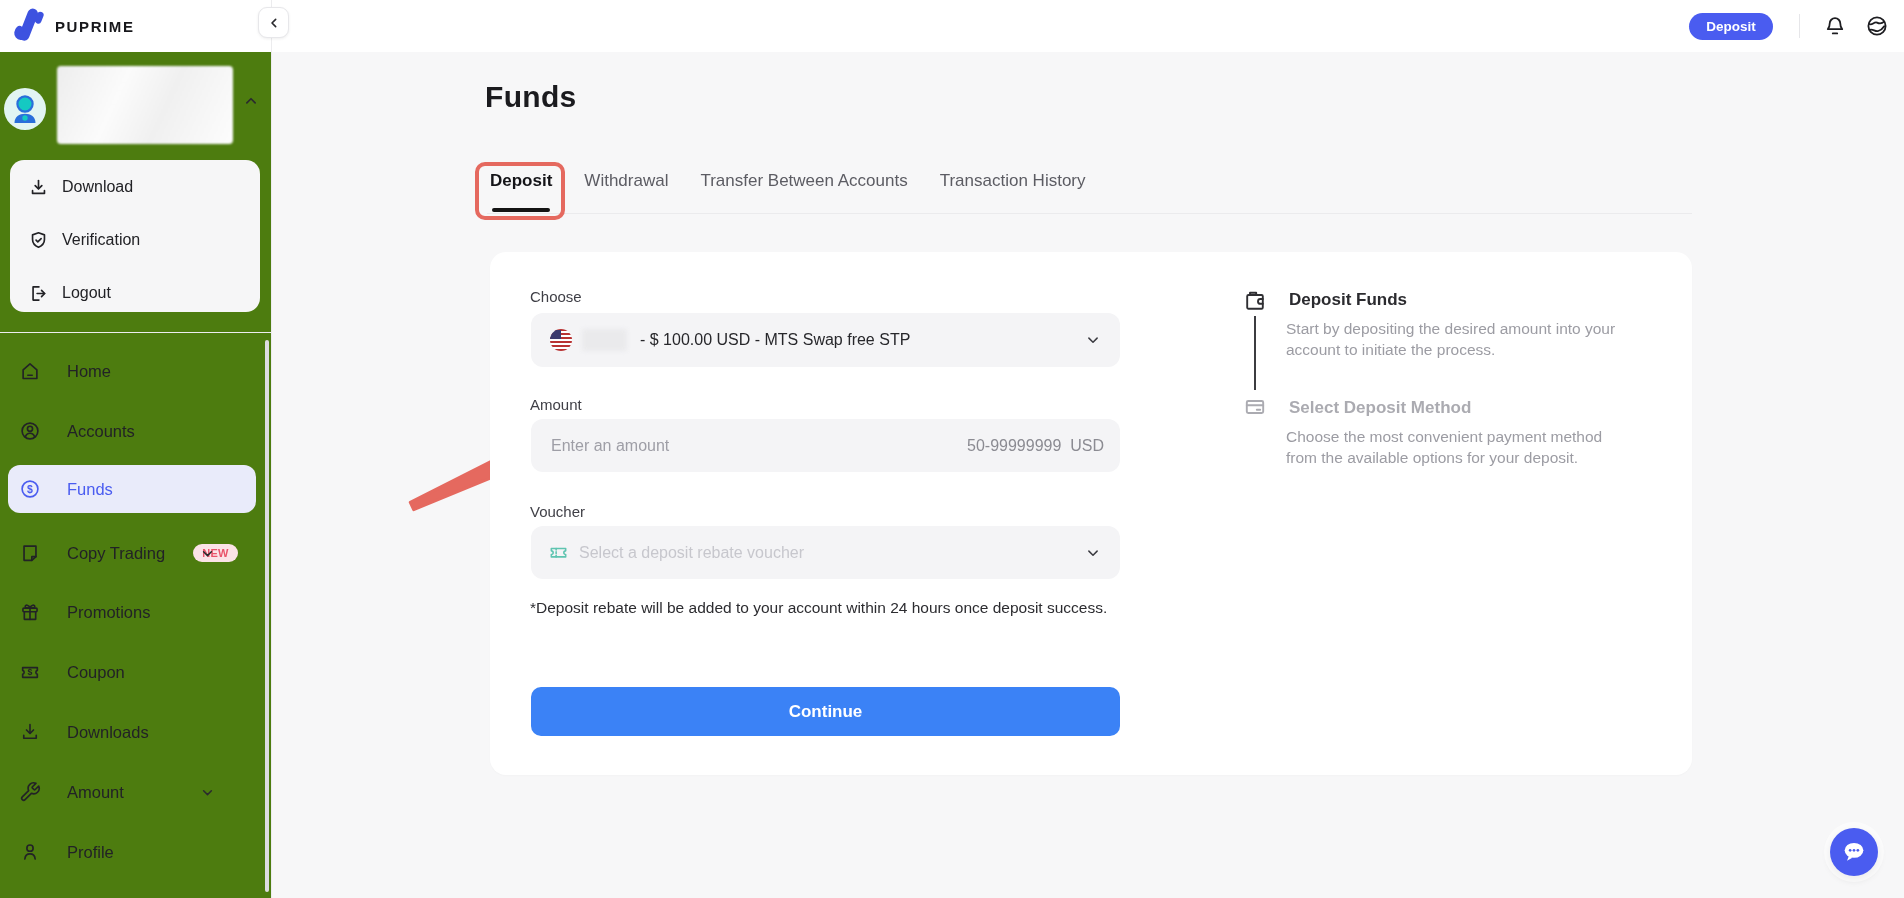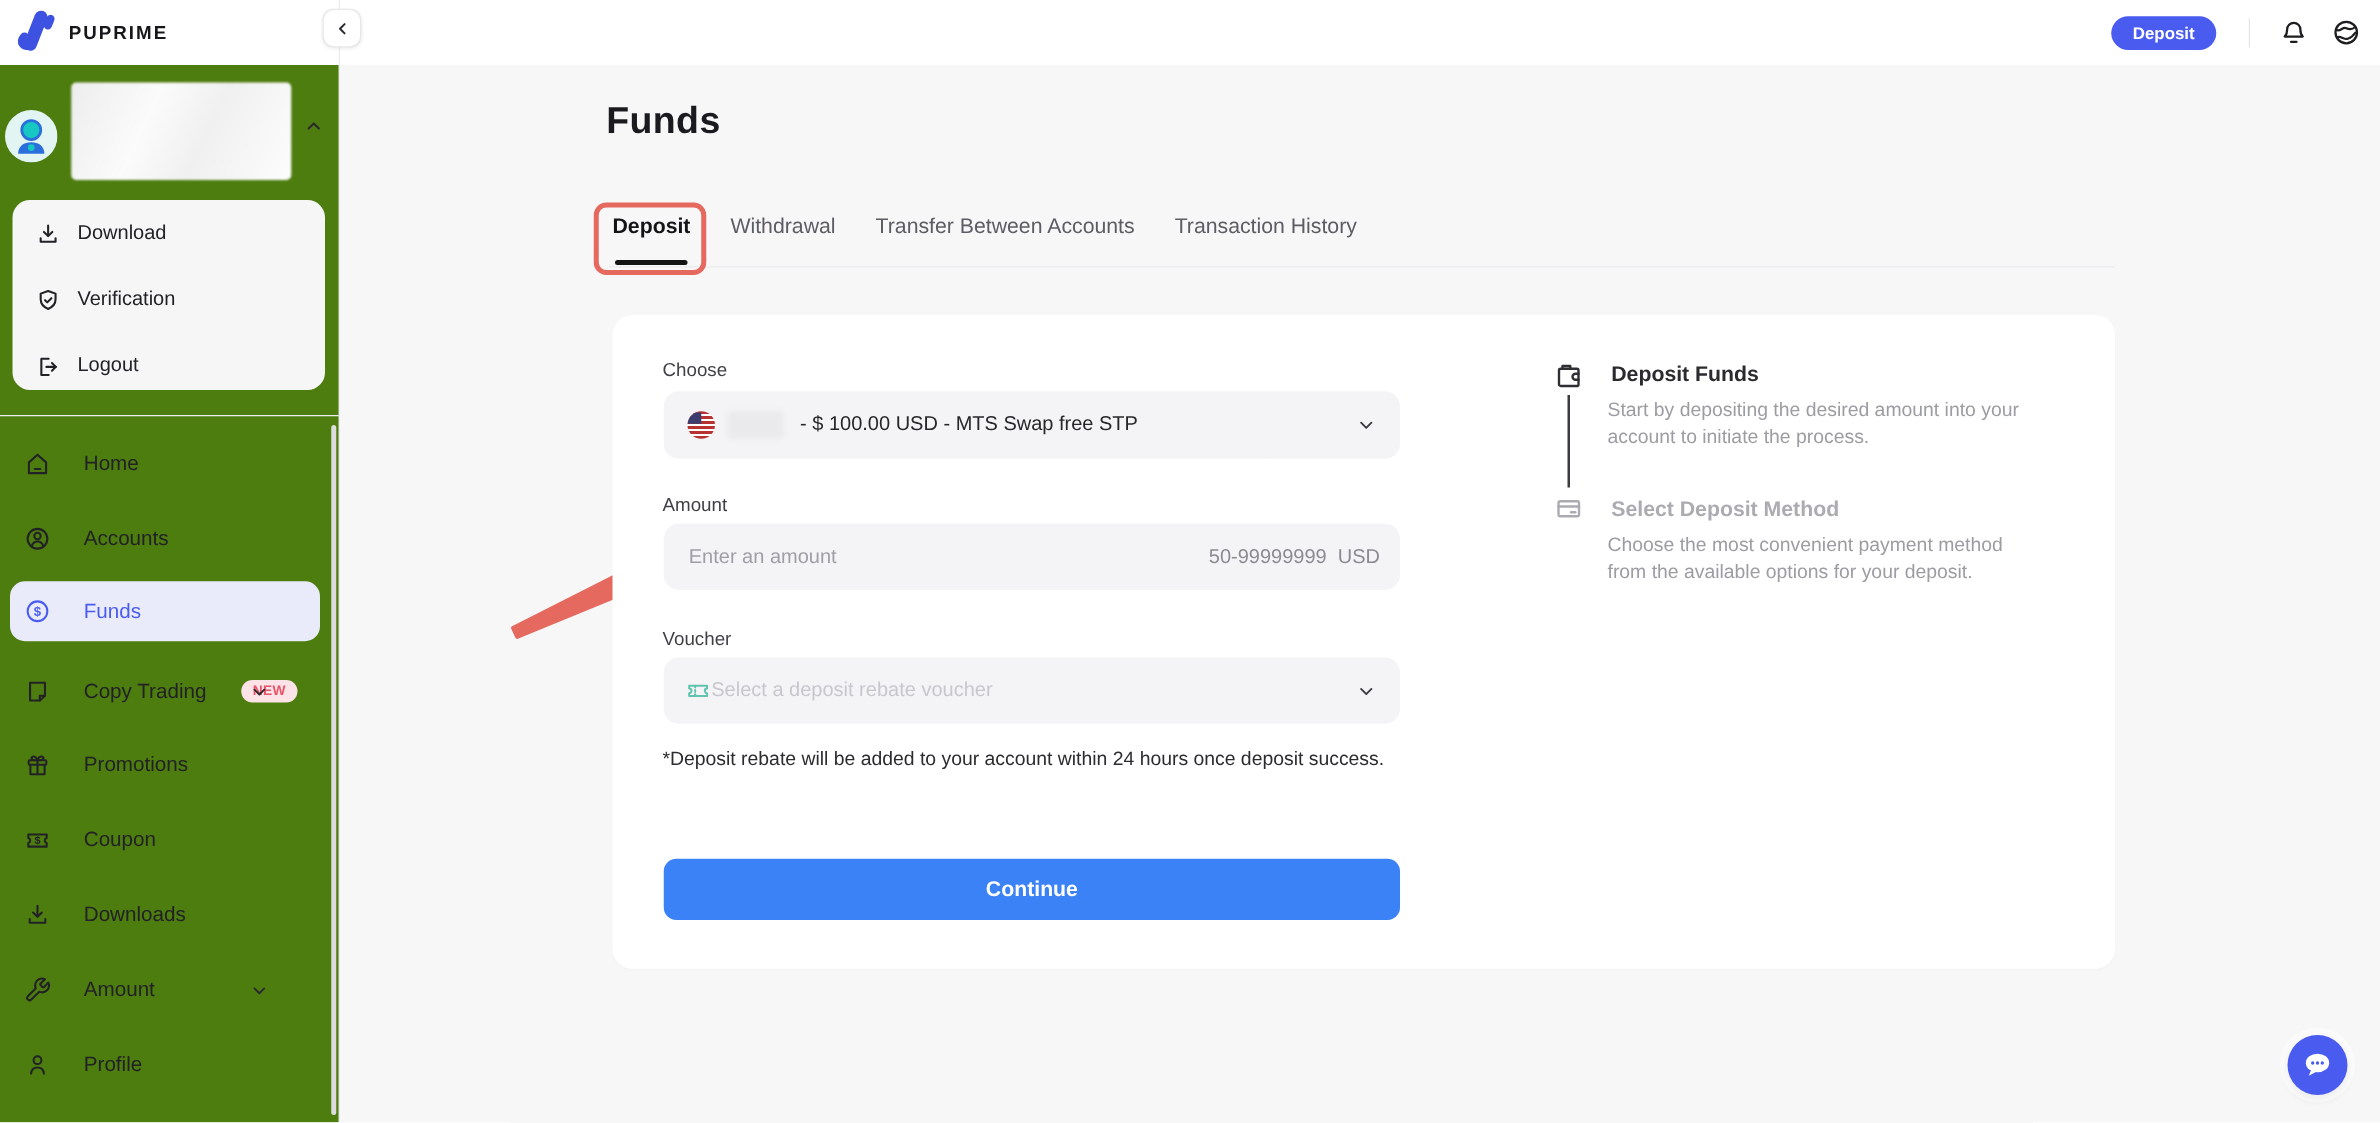--- a/index.html
+++ b/index.html
@@ -58,21 +58,21 @@
   .field .chev { position:absolute; right:18px; }
   .flag { width:22px; height:22px; border-radius:50%; background:repeating-linear-gradient(#b83232 0 2px, #fff 2px 4px);
      position:relative; overflow:hidden; flex:0 0 auto; }
   .flag::after { content:""; position:absolute; left:0; top:1px; width:11px; height:9px; background:#3c3b6e; }
   .acct-redacted { width:45px; height:22px; margin-left:10px; border-radius:3px; background:#eaeaec; filter:blur(2px); flex:0 0 auto; }
   .acct-text { margin-left:13px; font-size:16px; color:#27272b; white-space:nowrap; }
   .amount-input { flex:1; border:none; background:transparent; outline:none; font-family:"Liberation Sans",sans-serif;
      font-size:16px; color:#27272b; padding-left:20px; }
   .amount-input::placeholder { color:#9e9ea6; }
   .amount-range { font-size:16px; color:#8b8b92; padding-right:16px; white-space:nowrap; }
-  .voucher-placeholder { font-size:16px; color:#c7c7cd; }
+  .voucher-placeholder { font-size:16px; color:#c7c7cd; margin-left:10px; }
   .note { position:absolute; left:40px; top:347px; font-size:15.5px; color:#2c2c30; }
   .continue-btn { position:absolute; left:41px; top:435px; width:589px; height:49px; border:none; border-radius:10px;
      background:#3b82f6; color:#fff; font-family:"Liberation Sans",sans-serif; font-size:17px; font-weight:bold; cursor:pointer; }
 
   
   .step-icon { position:absolute; left:753px; }
   .step-title { position:absolute; left:799px; font-size:17px; font-weight:bold; color:#2b2b2f; }
   .step-title.inactive { color:#ababb1; }
   .step-desc { position:absolute; left:796px; width:340px; font-size:15.5px; line-height:21px; color:#9c9ca3; }
   .step-line { position:absolute; left:764px; top:64px; width:1.5px; height:74px; background:#3c3c40; }

